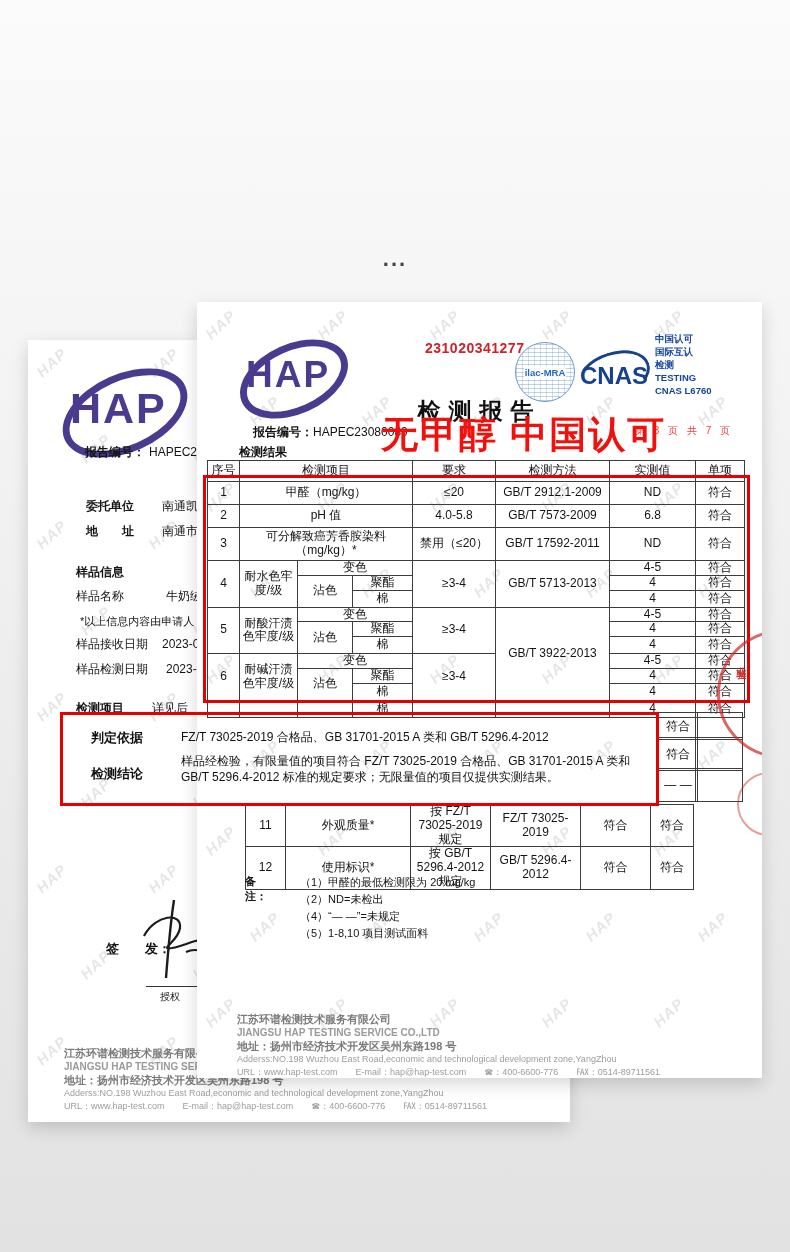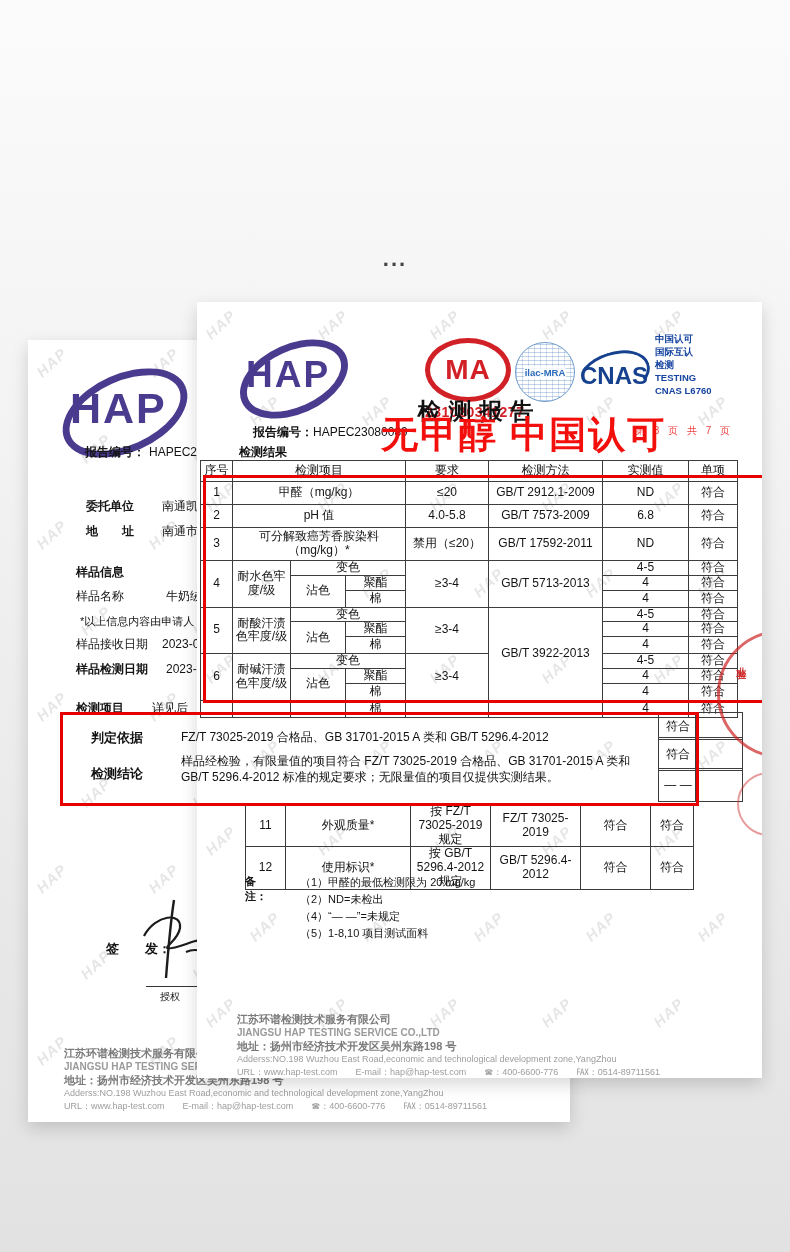--- a/index.html
+++ b/index.html
@@ -54,25 +54,25 @@
   .rpt-no{position:absolute;left:56px;top:122px;font-size:12px;color:#111;}
   .rpt-no b{font-weight:900;}
   .pageind{position:absolute;left:438px;top:122px;font-size:10px;color:#ef4444;letter-spacing:3px;}
   .ov-top{position:absolute;left:184px;top:108px;font-size:37px;font-weight:900;color:#f3100c;
           letter-spacing:2px;white-space:nowrap;z-index:6;}
   .res-label{position:absolute;left:42px;top:142px;font-size:12px;font-weight:900;color:#111;}
   
   .rtable{border-collapse:collapse;table-layout:fixed;position:absolute;}
   .rtable td{border:1px solid #3c3c3c;text-align:center;vertical-align:middle;
              font-size:12px;color:#141414;padding:0;overflow:hidden;line-height:1.15;}
-  .main-table{left:3px;top:158px;width:537px;}
+  .main-table{left:10px;top:158px;width:537px;}
   .low-table{left:48px;top:502px;width:448px;}
   .small{font-size:11px;}
   .tiny{font-size:10.5px;}
-  .redbox{position:absolute;border:3px solid #e60000;pointer-events:none;padding-left:40px;}
+  .redbox{position:absolute;border:3px solid #e60000;pointer-events:none;}
   .box1{left:6px;top:173px;width:541px;height:222px;z-index:4;}
   .verdict{left:60px;top:712px;width:593px;height:88px;z-index:5;background:transparent;}
   .verdict .lbl{position:absolute;font-size:13px;font-weight:900;color:#111;}
   .verdict .val{position:absolute;font-size:12px;color:#111;line-height:16px;}
   .sidegrid{position:absolute;left:461px;top:410px;width:84px;height:88px;z-index:3;}
   .sidegrid .sc{position:absolute;border:1px solid #3c3c3c;display:flex;align-items:center;
                 justify-content:center;font-size:12px;color:#141414;}
   .notes{position:absolute;left:48px;top:572px;font-size:11px;color:#141414;}
   .notes .nlab{position:absolute;left:0;top:0;font-weight:900;}
   .notes .nitems{position:absolute;left:55px;top:0;width:330px;line-height:17px;}
@@ -177,21 +177,21 @@
     <div class="bsec" style="left:48px;top:224px;">样品信息</div>
 
     <div class="bfield" style="left:48px;top:248px;">
       <b style="font-weight:normal;margin-right:42px;">样品名称</b><span>牛奶绒</span>
     </div>
     <div class="bnote" style="left:52px;top:274px;">*以上信息内容由申请人</div>
     <div class="bfield" style="left:48px;top:296px;">
       <b style="font-weight:normal;margin-right:14px;">样品接收日期</b><span>2023-0</span>
     </div>
     <div class="bfield" style="left:48px;top:321px;">
-      <b style="font-weight:bold;margin-right:18px;">样品检测日期</b><span>2023-0</span>
+      <b style="font-weight:normal;margin-right:18px;">样品检测日期</b><span>2023-0</span>
     </div>
 
     <div class="bfield" style="left:48px;top:360px;">
       <b>检测项目</b><span>详见后</span>
     </div>
 
     <div class="sig">签　　发：</div>
     <svg class="sigsvg" width="92" height="86" viewBox="0 0 92 86">
       <path d="M46 4 C42 30 40 56 38 82" stroke="#1c1c1c" stroke-width="2.4" fill="none"></path>
       <path d="M16 40 C28 18 54 16 52 32 C50 46 30 54 44 52 C60 49 72 40 82 46" stroke="#1c1c1c" stroke-width="2.2" fill="none"></path>
@@ -257,23 +257,20 @@
         <span class="wm" style="left: 342px; top: 702px;">HAP</span>
         <span class="wm" style="left: 454px; top: 702px;">HAP</span>
       </div>
 
     <div class="haplogo hl-front">
       <i class="ring"></i>
       <b class="txt">HAP</b>
     </div>
 
     <div class="cma">
-      <div class="cma-oval">
-        <b>MA</b>
-      </div>
       <div class="cma-num">231020341277</div>
     </div>
 
     <div class="ilac">
       <span>ilac-MRA</span>
     </div>
 
     <div class="cnas">
       <i class="cnas-arc"></i>
       <b>CNAS</b>

